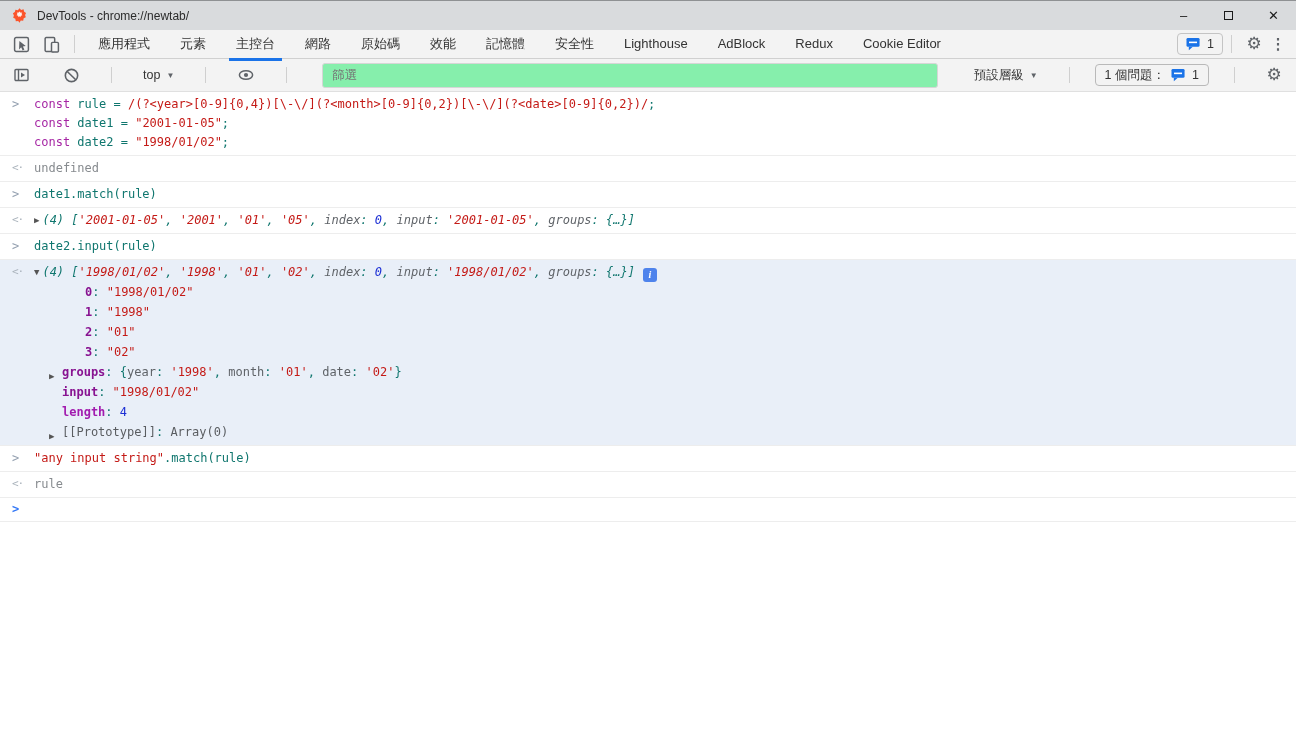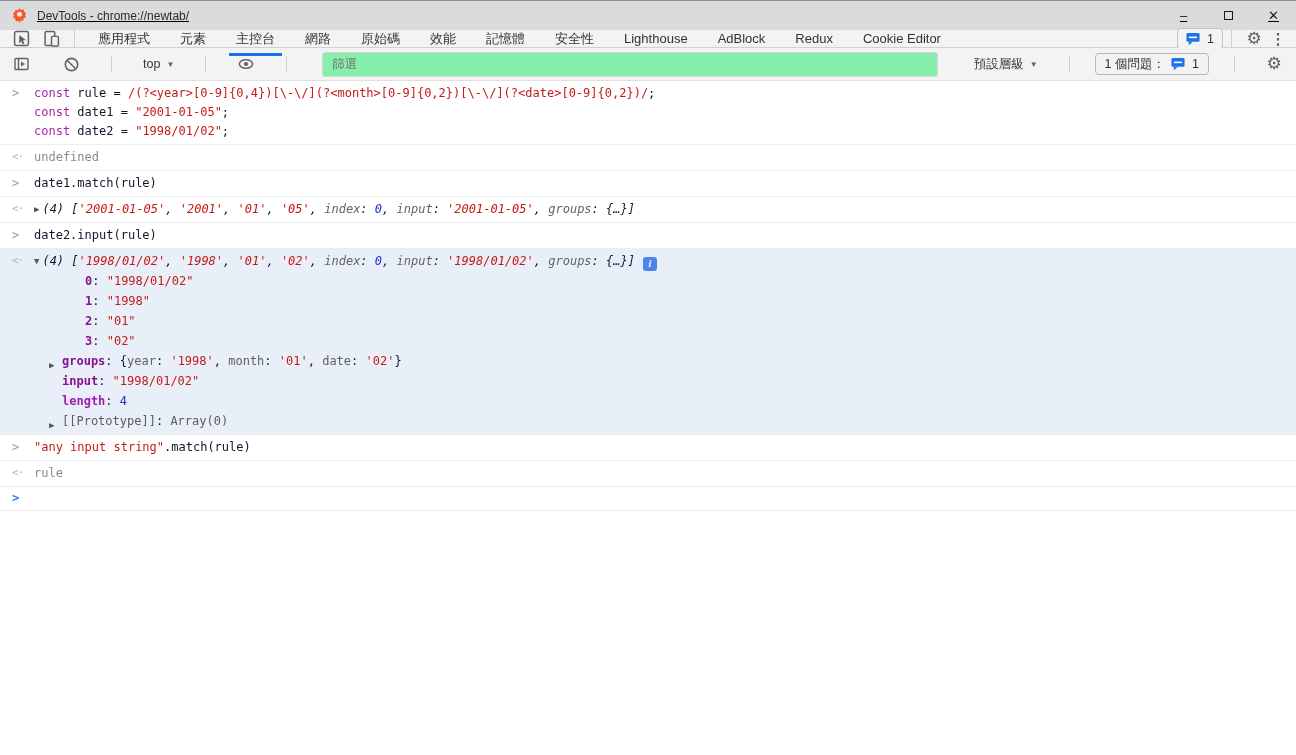--- a/index.html
+++ b/index.html
@@ -2,30 +2,30 @@
 <html><head>
 <meta charset="utf-8">
 <style>
   * { margin:0; padding:0; box-sizing:border-box; }
   html,body { width:1296px; height:755px; overflow:hidden; background:#fff;
               font-family:"Liberation Sans","DejaVu Sans",sans-serif; }
   .app { display:flex; flex-direction:column; width:1296px; height:755px; }
 
   
   .titlebar { height:30px; background:#d9dbdd; border-top:1px solid #8f9193;
-              display:flex; align-items:center; padding-left:11px; flex:0 0 auto;text-decoration:underline; }
+              display:flex; align-items:center; padding-left:11px; flex:0 0 auto; }
   .brave { width:17px; height:17px; margin-right:9px; flex:0 0 auto; }
   .title { font-size:12px; color:#2b2b2b; }
   .win-controls { margin-left:auto; display:flex; height:30px; }
   .win-btn { width:45px; height:30px; display:flex; align-items:center; justify-content:center;
              font-size:13px; color:#1a1a1a; cursor:default; }
   .maxbox { display:inline-block; width:9px; height:9px; border:1px solid #1a1a1a; }
 
   
-  .tabbar { height:18px; background:#f3f3f3; border-bottom:1px solid #d0d0d0;
+  .tabbar { height:29px; background:#f3f3f3; border-bottom:1px solid #d0d0d0;
             display:flex; align-items:center; padding-left:6px; flex:0 0 auto; }
   .tbtn { background:none; border:none; width:30px; height:28px; display:flex;
           align-items:center; justify-content:center; cursor:pointer; flex:0 0 auto; }
   .vsep { width:1px; height:16px; background:#cfcfcf; margin:0 5px; flex:0 0 auto; }
   .vsep.tall { height:18px; margin:0 8px; }
   .tabs { display:flex; height:34px; }
   .tab { position:relative; padding:0 15px; line-height:33px; font-size:13px; color:#333;
          white-space:nowrap; cursor:pointer; }
   .tab.active::after { content:""; position:absolute; left:8px; right:8px; bottom:0;
                        height:3px; background:#1a73e8; }
@@ -62,21 +62,21 @@
   .code-line { line-height:19px; white-space:pre; }
   .gutter { position:absolute; left:12px; top:5px; font-size:12px; }
   .g-command { color:#94a0b0; }
   .g-result { color:#aab3bc; font-size:11px; letter-spacing:-1px; }
   .g-prompt { color:#3478f6; font-weight:600; top:4px; }
   .child { position:relative; padding-left:28px; line-height:20px; white-space:pre; }
   .child.wide { padding-left:51px; }
   .x-arrow { position:absolute; left:15px; top:4px; font-size:9px; color:#555; cursor:pointer; }
 
   .t-k { color:#a626a4; }
-  .t-d { color:#0f172a; }
+  .t-d { color:#0f766e; }
   .t-s { color:#c41a16; }
   .t-n { color:#1c2fd4; }
   .t-mut { color:#878b8f; }
   .t-key { color:#5f6368; }
   .t-gkey { color:#5f6368; }
   .t-prop { color:#881391; font-weight:bold; }
   .t-propl { color:#a21caf; font-weight:bold; }
   .t-proto { color:#5a5d61; }
   .t-arrow { color:#555; font-size:9px; margin-right:3px; vertical-align:1px; cursor:pointer; }
   .t-i { font-style:italic; }

